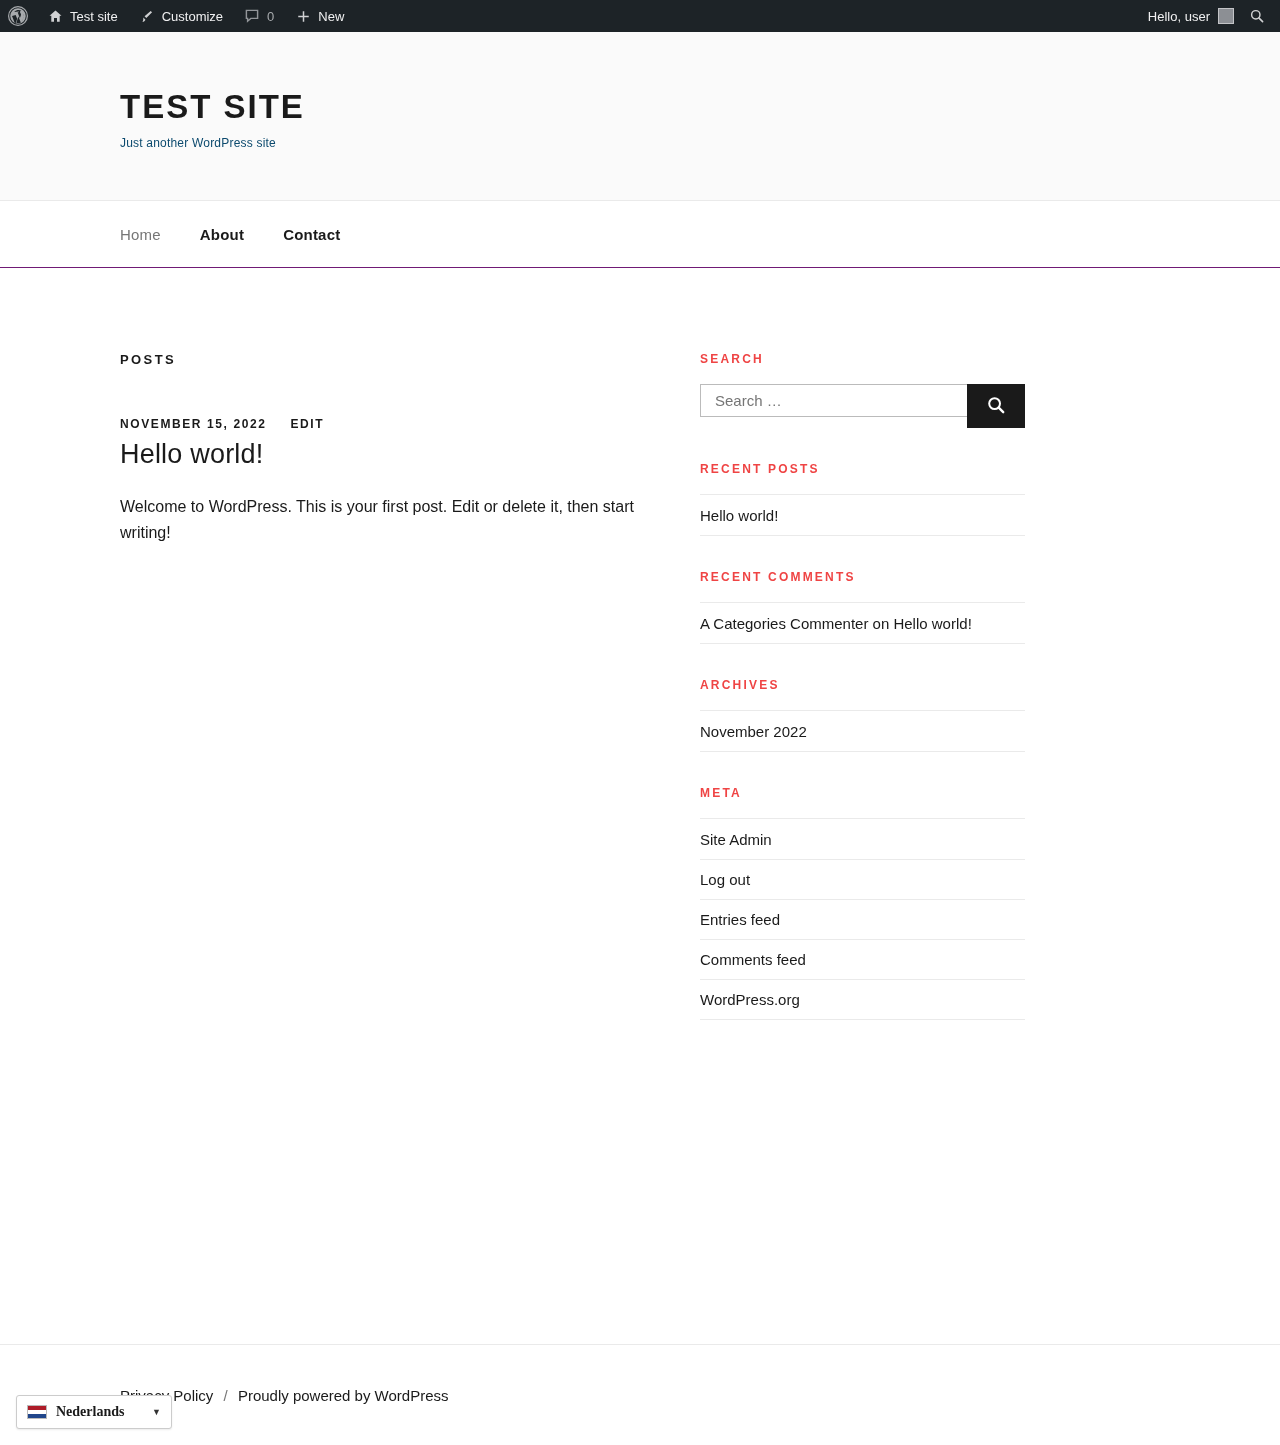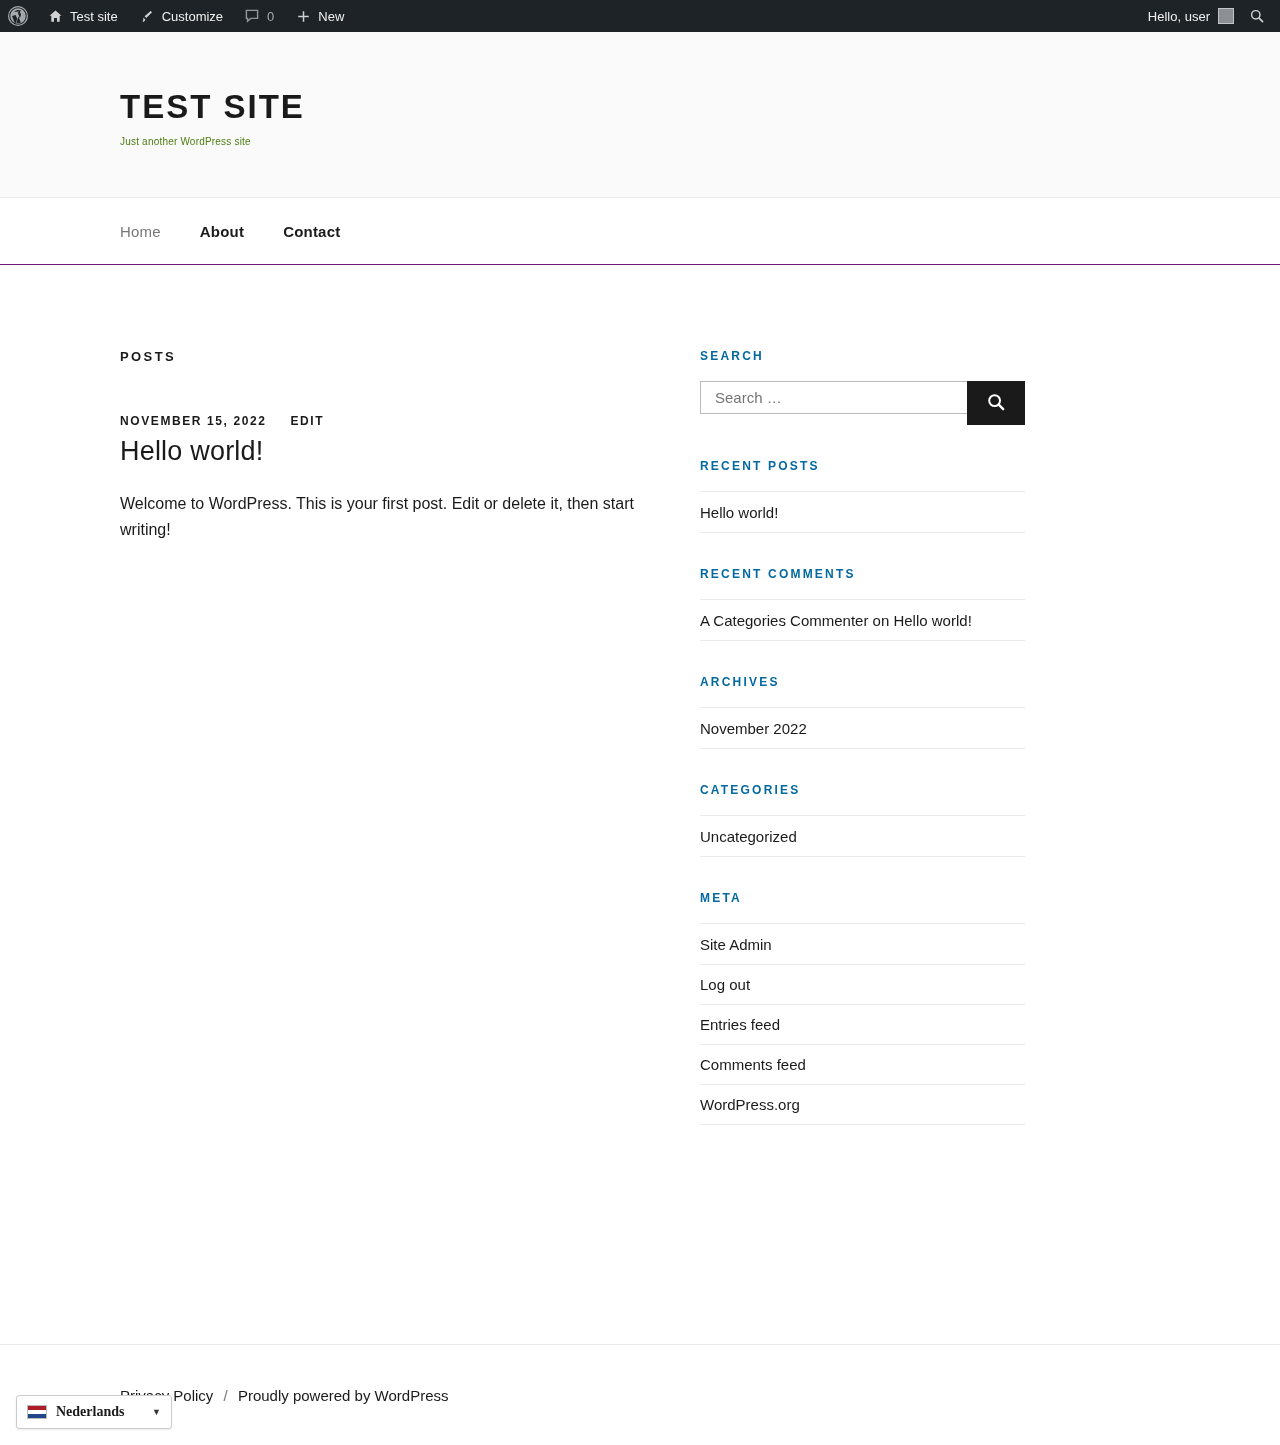--- a/index.html
+++ b/index.html
@@ -69,22 +69,22 @@
   .wrap { width: 1100px; margin: 0 auto; padding: 0 30px; }
   .site-title {
     margin: 0;
     font-size: 33px;
     font-weight: bold;
     letter-spacing: 2px;
     color: #1a1a1a;
   }
   .site-desc {
     margin: 10px 0 0 0;
-    font-size: 10px;
-    color: #4d7c0f;
+    font-size: 12px;
+    color: #0c4a6e;
     letter-spacing: .2px;
   }
 
   
   .site-nav {
     border-bottom: 1px solid #701a75;
     background: #fff;
   }
   .nav-inner { display: flex; align-items: center; height: 66px; gap: 0; }
   .nav-item {
@@ -134,21 +134,21 @@
 
   
   .sidebar { width: 325px; }
   .widget { margin-bottom: 34px; }
   .widget-title {
     font-size: 12px;
     font-weight: bold;
     letter-spacing: 2.2px;
     text-transform: uppercase;
     margin: 0 0 18px 0;
-    color: #0369a1;
+    color: #ef4444;
   }
   .search-form { display: flex; }
   .search-field {
     flex: 1;
     height: 33px;
     border: 1px solid #bbb;
     border-right: none;
     padding: 0 14px;
     font-size: 15px;
     font-family: "Liberation Sans", sans-serif;
@@ -351,26 +351,20 @@
         </ul>
       </section>
 
       <section class="widget">
         <h2 class="widget-title">Archives</h2>
         <ul>
           <li><a href="#">November 2022</a></li>
         </ul>
       </section>
 
-      <section class="widget">
-        <h2 class="widget-title">Categories</h2>
-        <ul>
-          <li><a href="#">Uncategorized</a></li>
-        </ul>
-      </section>
 
       <section class="widget">
         <h2 class="widget-title">Meta</h2>
         <ul>
           <li><a href="#">Site Admin</a></li>
           <li><a href="#">Log out</a></li>
           <li><a href="#">Entries feed</a></li>
           <li><a href="#">Comments feed</a></li>
           <li><a href="#">WordPress.org</a></li>
         </ul>

